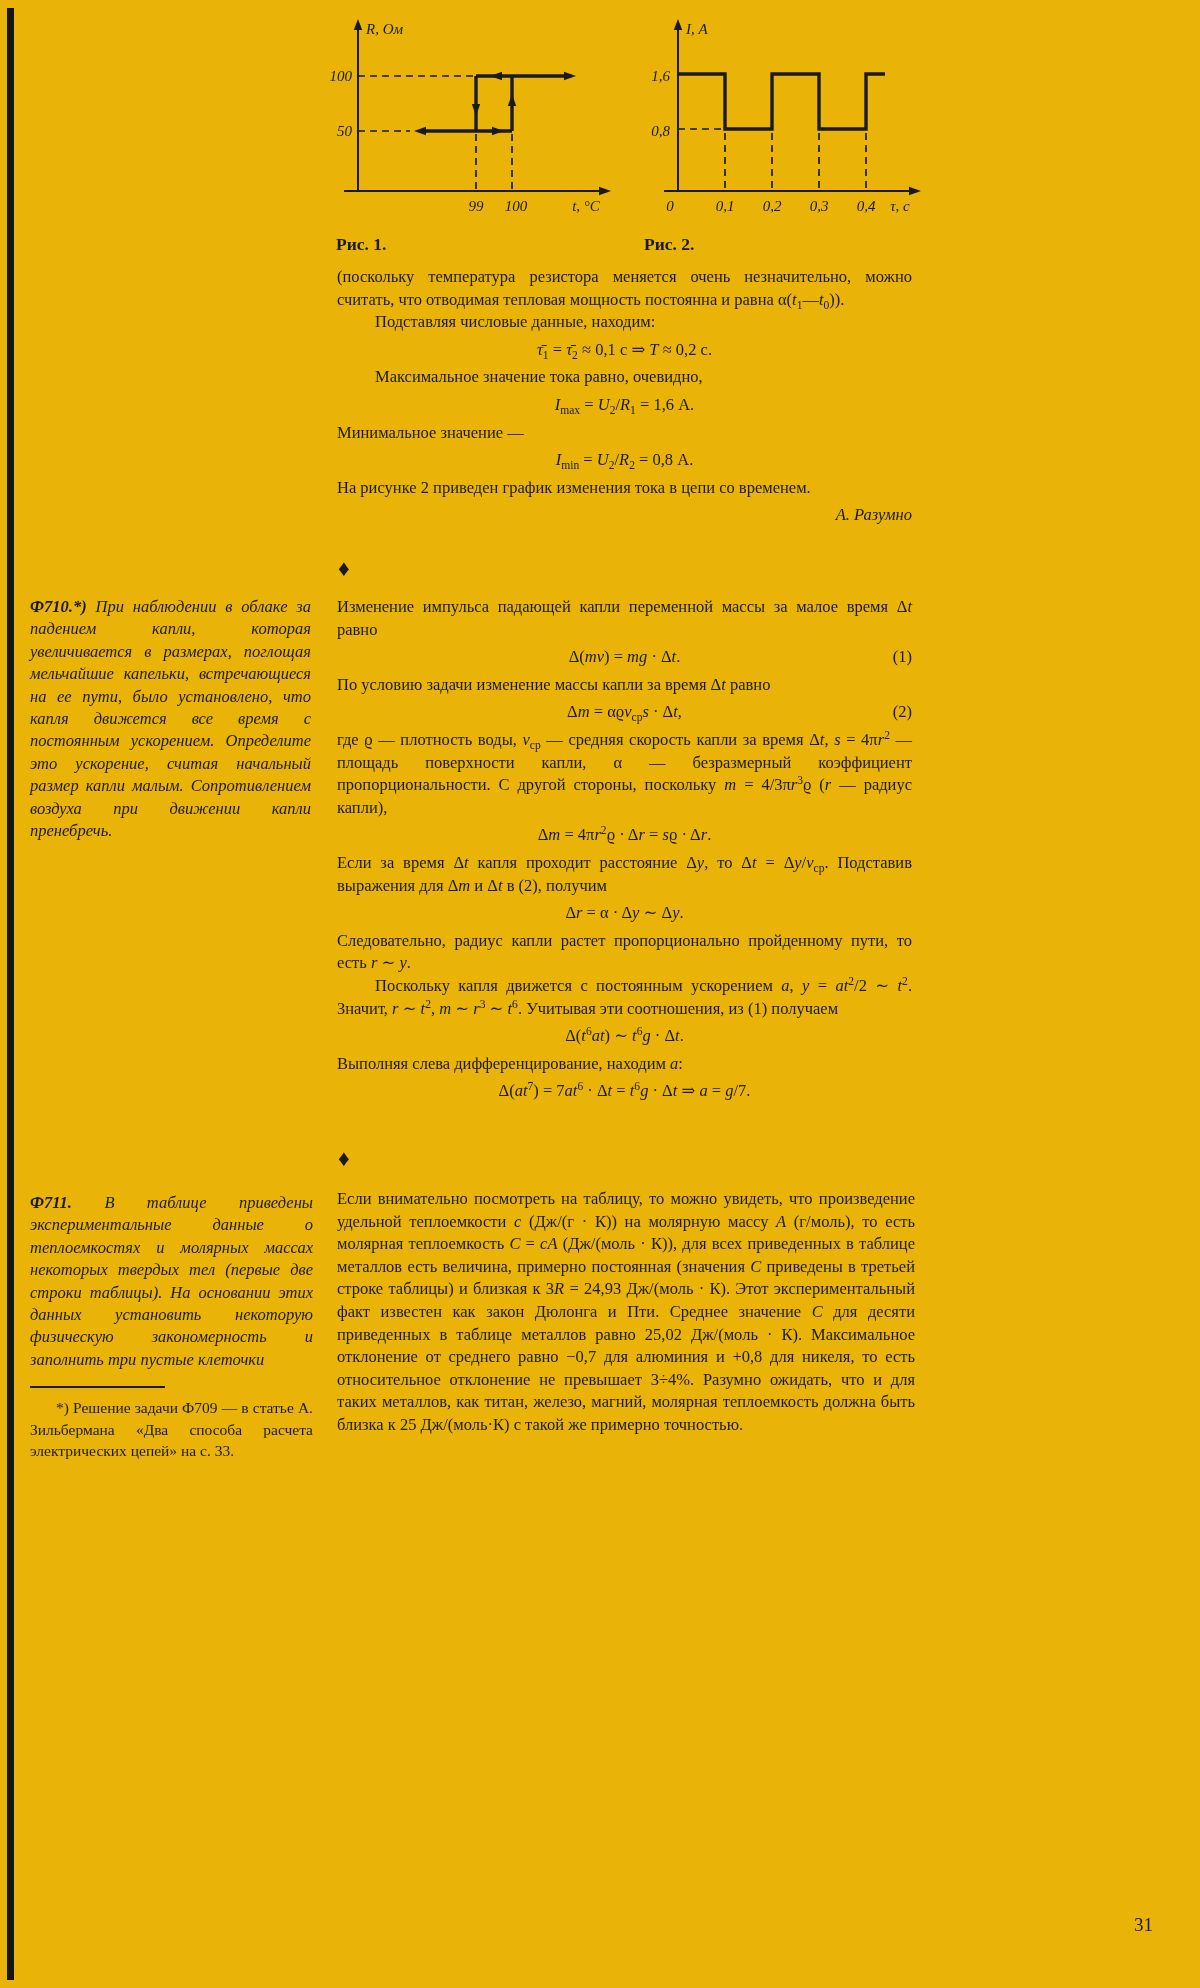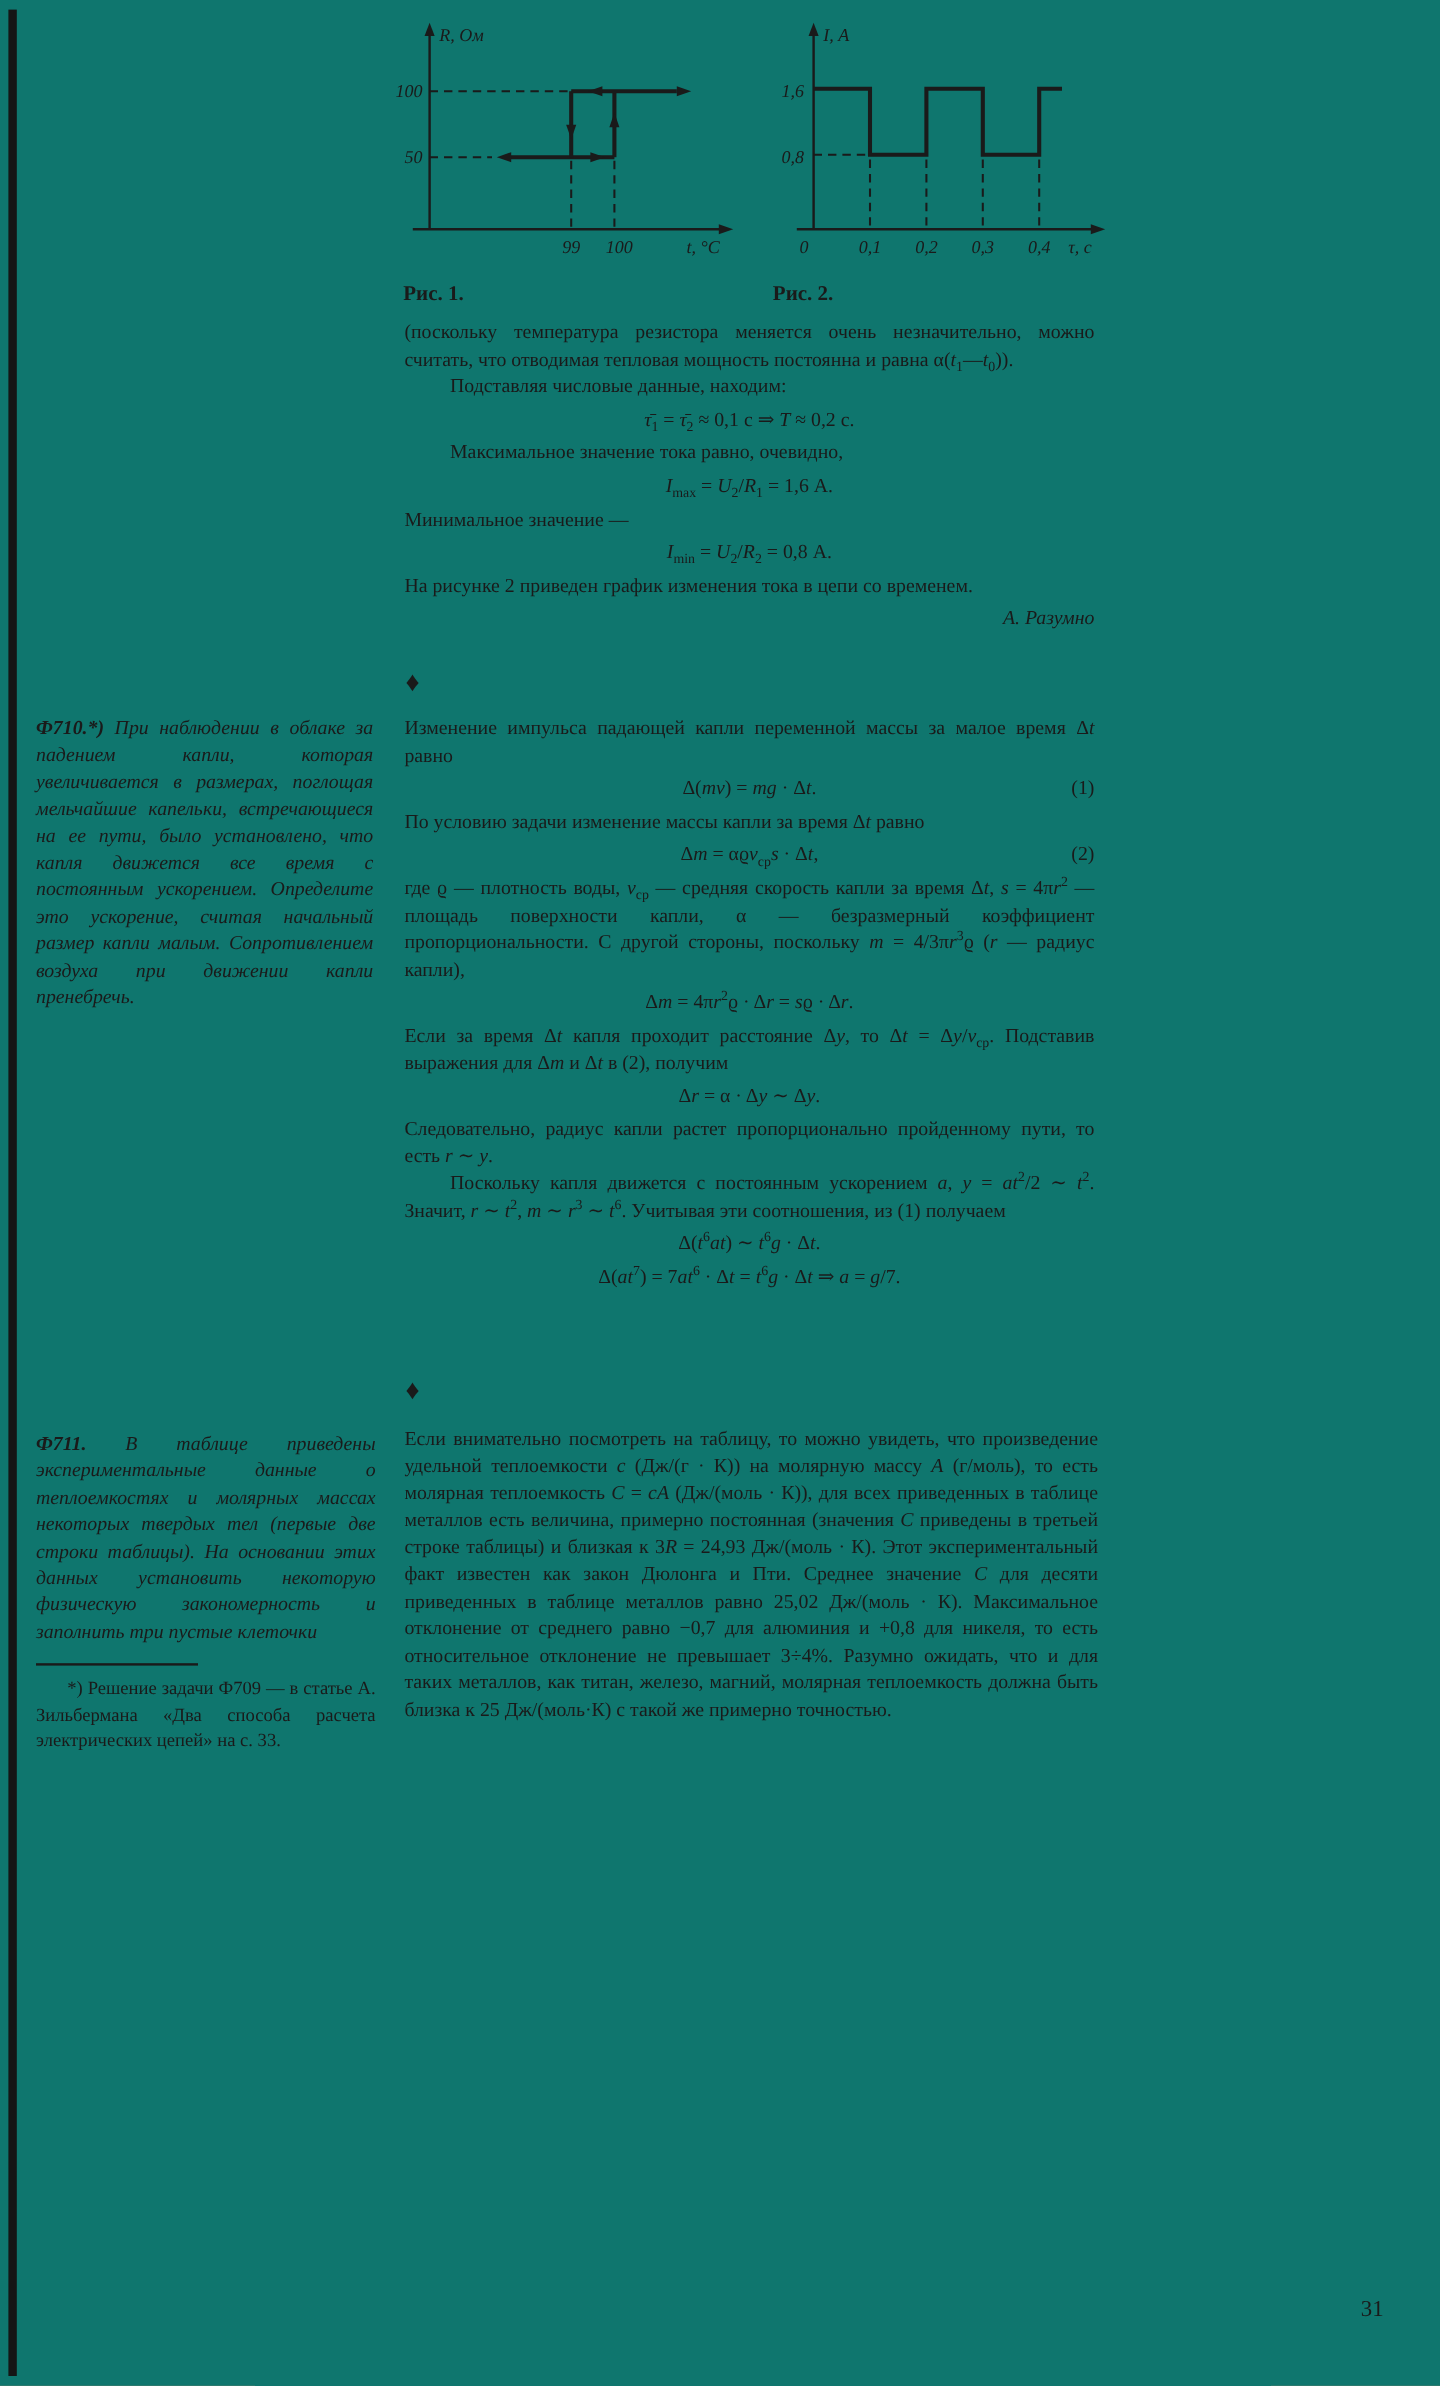--- a/index.html
+++ b/index.html
@@ -1,19 +1,19 @@
 <!DOCTYPE html>
 <html lang="ru"><head>
 <meta charset="utf-8">
 <style>
   html,body{margin:0;padding:0;background:#8f English8872;}
   body{background:#8d8672;}
   #page{
     position:relative;width:1200px;height:1988px;margin:0 auto;
-    background:#0f766e;color:#1a1a1a;
+    background:#eab308;color:#1a1a1a;
     font-family:"Liberation Serif","DejaVu Serif",serif;
     overflow:hidden;
   }
   p{margin:0;}
   sub,sup{font-size:70%;line-height:0;}
   #spine{position:absolute;left:7px;top:8px;width:7px;height:1972px;background:#151515;}
   svg{position:absolute;overflow:visible;}
   #fig1{left:318px;top:14px;}
   #fig2{left:628px;top:14px;}
   svg text{font-family:"Liberation Serif","DejaVu Serif",serif;font-style:italic;font-size:15px;fill:#1a1a1a;}
@@ -149,20 +149,21 @@
     </div>
     <p>Если за время Δ<i>t</i> капля проходит расстояние Δ<i>y</i>, то Δ<i>t</i> = Δ<i>y</i>/<i>v</i><sub>ср</sub>. Подставив выражения для Δ<i>m</i> и Δ<i>t</i> в (2), получим</p>
     <div class="formula">
       <span>Δ<i>r</i> = α · Δ<i>y</i> ∼ Δ<i>y</i>.</span>
     </div>
     <p>Следовательно, радиус капли растет пропорционально пройденному пути, то есть <i>r</i> ∼ <i>y</i>.</p>
     <p class="ind">Поскольку капля движется с постоянным ускорением <i>a</i>, <i>y</i> = <i>at</i><sup>2</sup>/2 ∼ <i>t</i><sup>2</sup>. Значит, <i>r</i> ∼ <i>t</i><sup>2</sup>, <i>m</i> ∼ <i>r</i><sup>3</sup> ∼ <i>t</i><sup>6</sup>. Учитывая эти соотношения, из (1) получаем</p>
     <div class="formula">
       <span>Δ(<i>t</i><sup>6</sup><i>at</i>) ∼ <i>t</i><sup>6</sup><i>g</i> · Δ<i>t</i>.</span>
     </div>
+    <p>Выполняя слева дифференцирование, находим <i>a</i>:</p>
     <div class="formula">
       <span>Δ(<i>at</i><sup>7</sup>) = 7<i>at</i><sup>6</sup> · Δ<i>t</i> = <i>t</i><sup>6</sup><i>g</i> · Δ<i>t</i> ⇒ <i>a</i> = <i>g</i>/7.</span>
     </div>
   </div>
 
   <div id="d2" class="diamond">♦</div>
 
   <div id="f711-stmt" class="leftcol"><b>Ф711.</b> В таблице приведены экспериментальные данные о теплоемкостях и молярных массах некоторых твердых тел (первые две строки таблицы). На основании этих данных установить некоторую физическую закономерность и заполнить три пустые клеточки</div>
 
   <div id="footnote">

